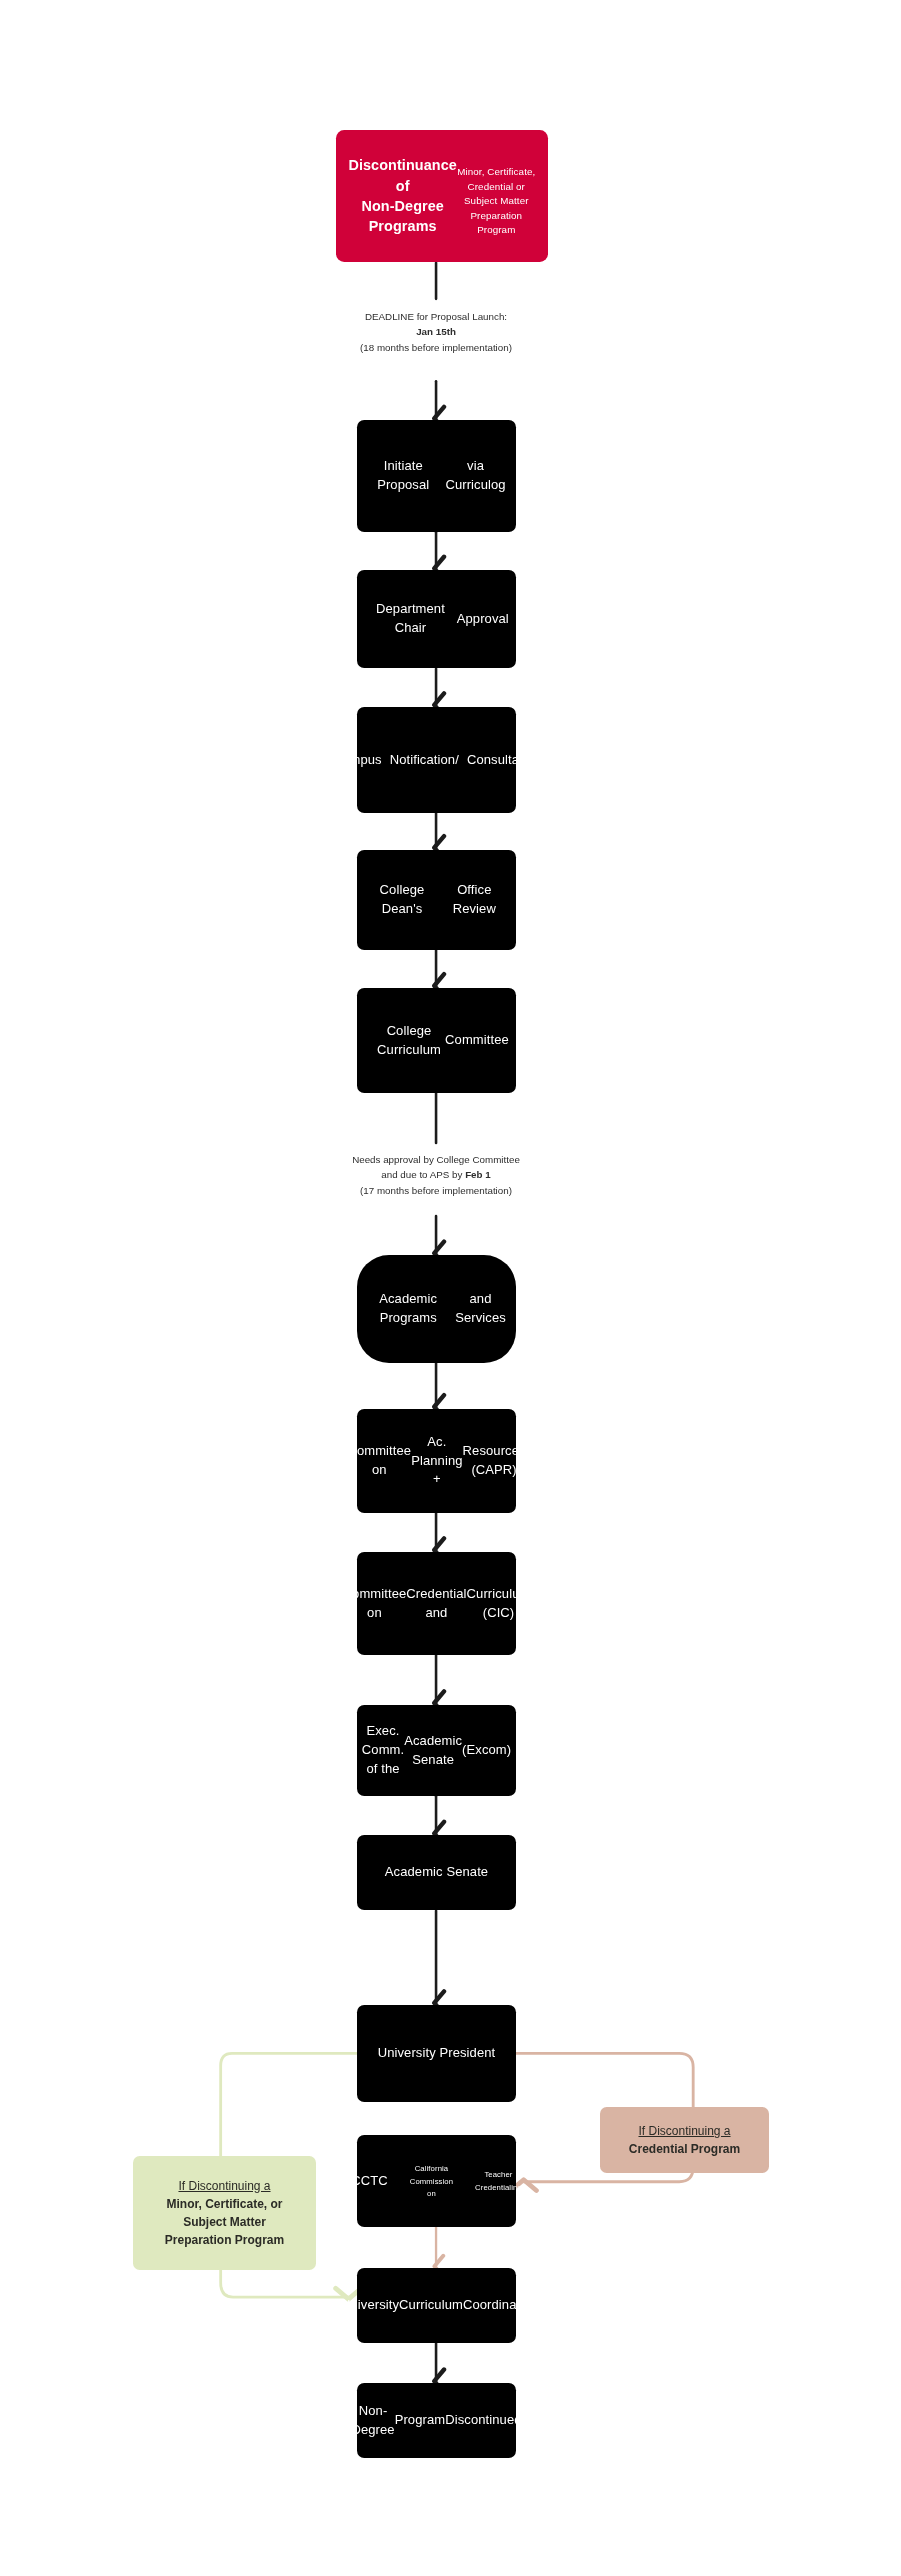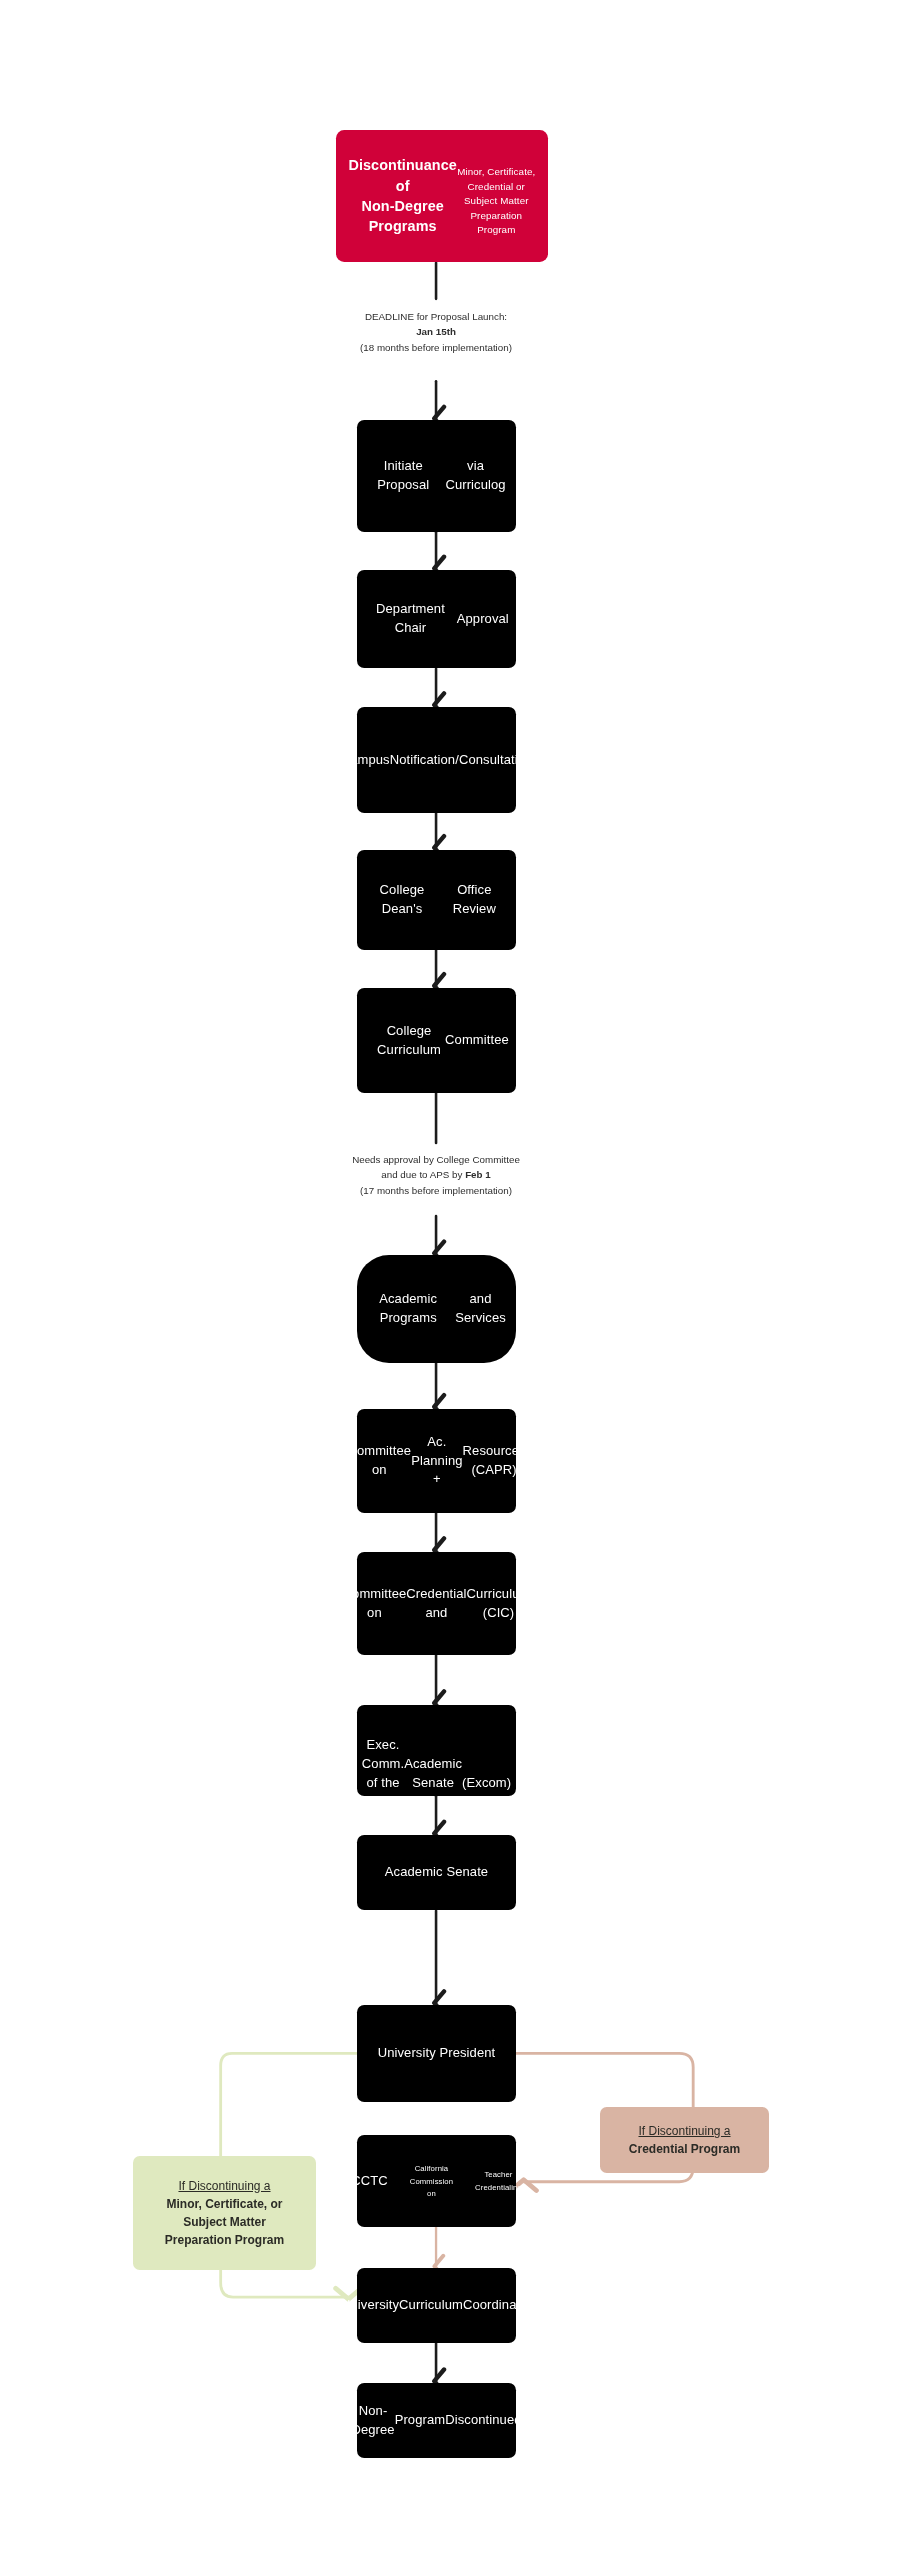--- a/index.html
+++ b/index.html
@@ -180,21 +180,21 @@
   <div class="node" style="left:357px; top:420px; width:159px; height:112px;">
     <span class="ln">Initiate Proposal</span>
     <span class="ln">via Curriculog</span>
   </div>
 
   <div class="node" style="left:357px; top:570px; width:159px; height:98px;">
     <span class="ln">Department Chair</span>
     <span class="ln">Approval</span>
   </div>
 
-  <div class="node" style="left:357px; top:707px; width:159px; height:106px;">
+  <div class="node" style="left:357px; top:707px; width:159px; height:106px;gap:8px;">
     <span class="ln">Campus</span>
     <span class="ln">Notification/</span>
     <span class="ln">Consultation</span>
   </div>
 
   <div class="node" style="left:357px; top:850px; width:159px; height:100px;">
     <span class="ln">College Dean's</span>
     <span class="ln">Office Review</span>
   </div>
 
@@ -221,21 +221,21 @@
     <span class="ln">Ac. Planning +</span>
     <span class="ln">Resources (CAPR)</span>
   </div>
 
   <div class="node" style="left:357px; top:1552px; width:159px; height:103px;">
     <span class="ln">Committee on</span>
     <span class="ln">Credential and</span>
     <span class="ln">Curriculum (CIC)</span>
   </div>
 
-  <div class="node" style="left:357px; top:1705px; width:159px; height:91px;align-items:flex-end;">
+  <div class="node" style="left:357px; top:1705px; width:159px; height:91px;">
     <span class="ln">Exec. Comm. of the</span>
     <span class="ln">Academic Senate</span>
     <span class="ln">(Excom)</span>
   </div>
 
   <div class="node" style="left:357px; top:1835px; width:159px; height:75px;">
     <span class="ln">Academic Senate</span>
   </div>
 
   <div class="node" style="left:357px; top:2005px; width:159px; height:97px;">

